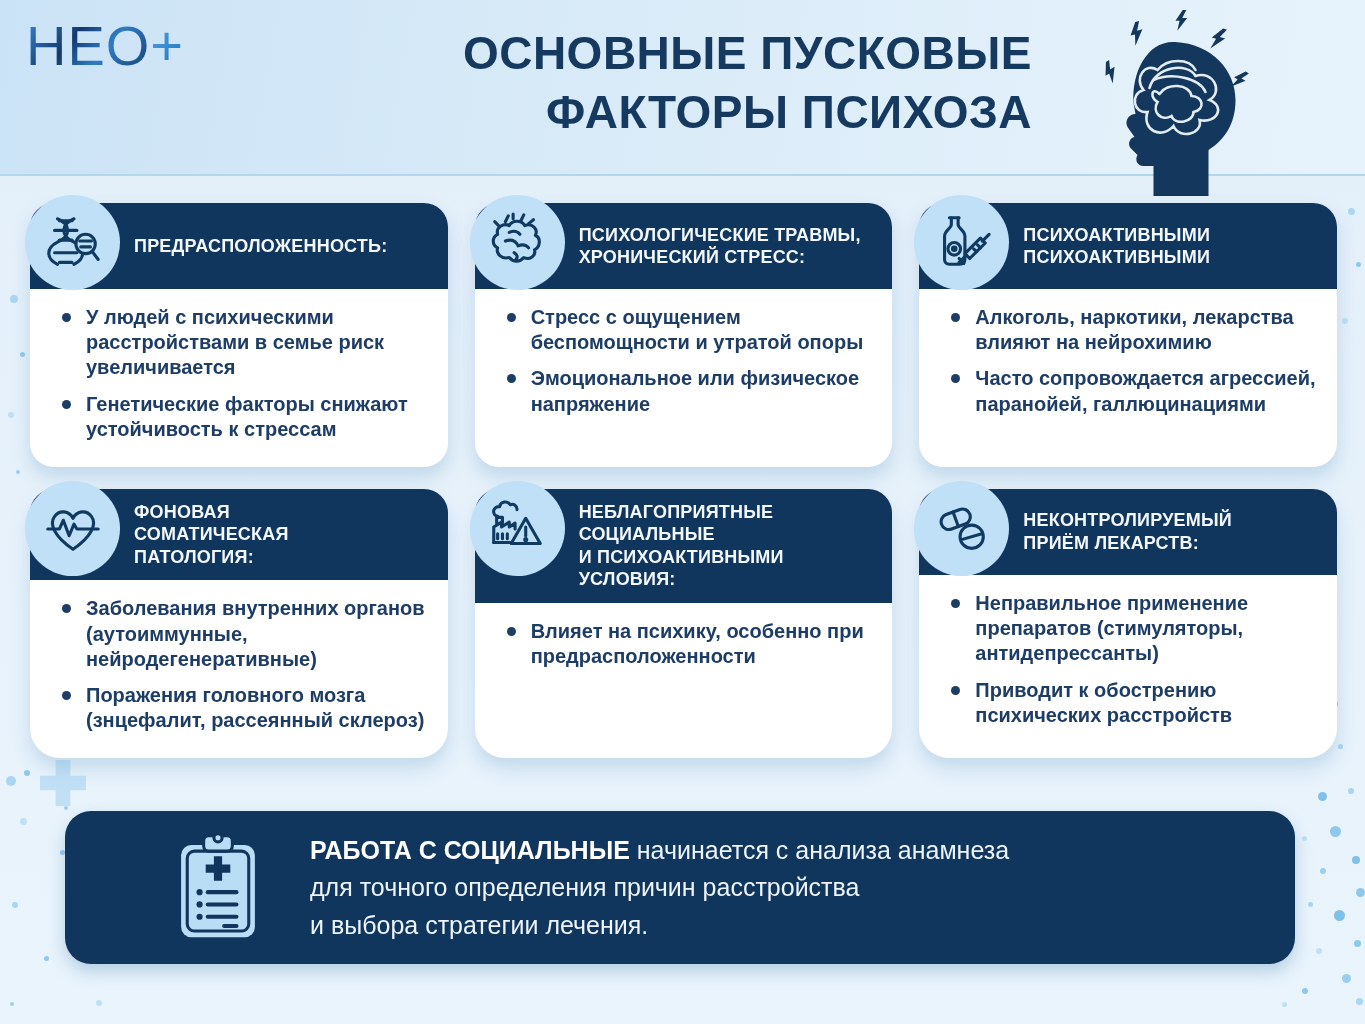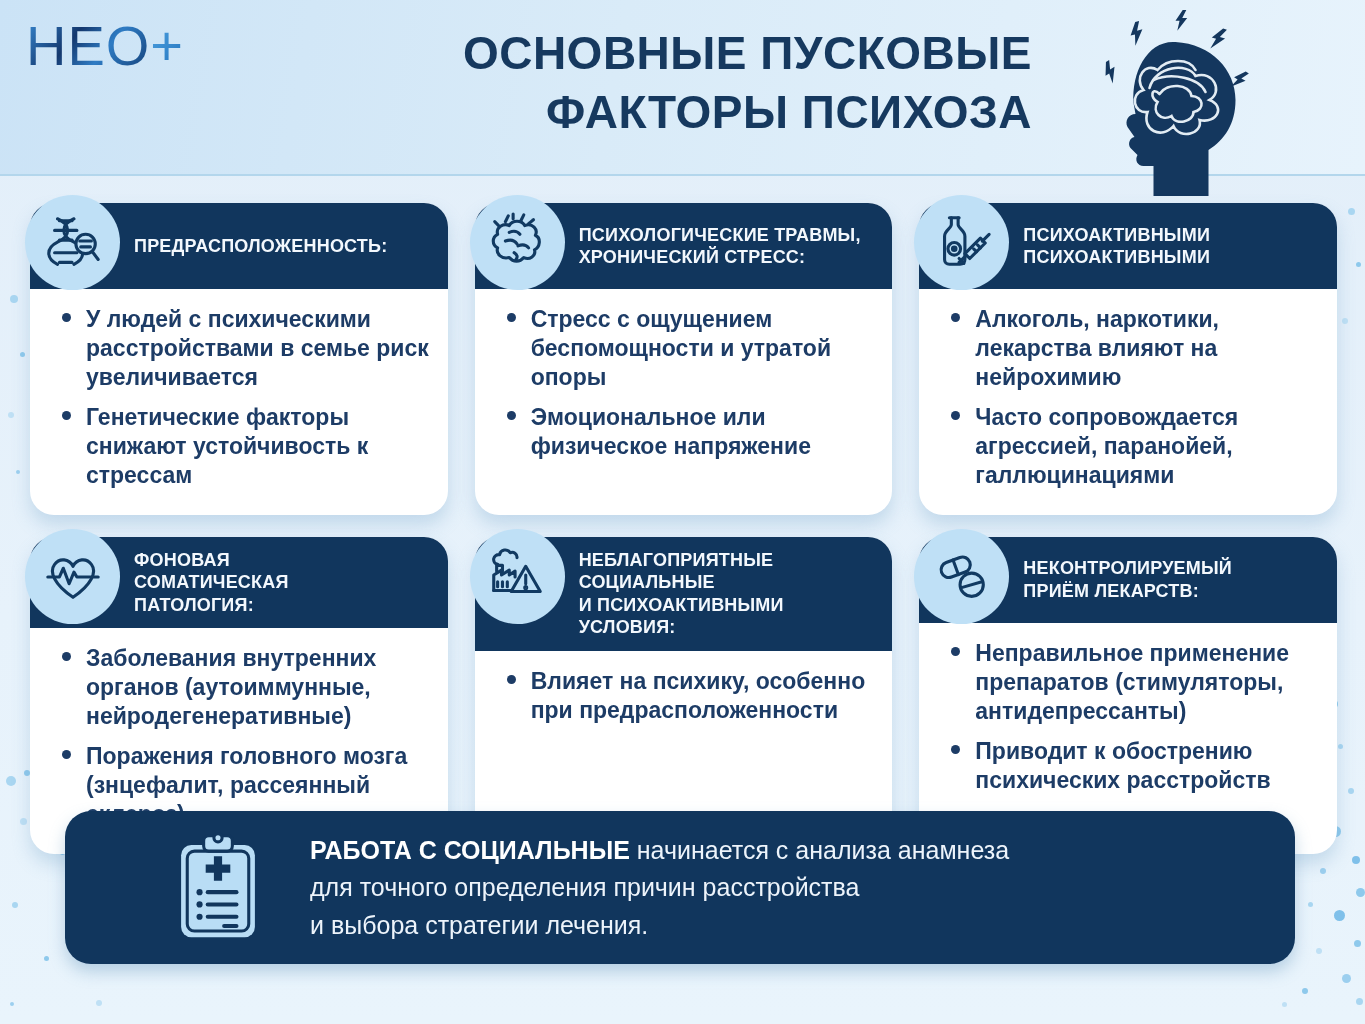--- a/index.html
+++ b/index.html
@@ -39,36 +39,36 @@
   }
   .dot{position:absolute;border-radius:50%;background:#8ec9ec;}
   .soft{position:absolute;border-radius:50%;background:rgba(255,255,255,.38);}
   
   .grid{
     position:absolute;left:30px;top:203px;width:1307px;
     display:grid;grid-template-columns:repeat(3,1fr);column-gap:27px;row-gap:22px;
   }
   .card{position:relative;background:#ffffff;border-radius:24px;box-shadow:0 10px 18px rgba(110,160,200,.30);}
   .card.r1{min-height:253px;}
-  .card.r2{min-height:265px;}
+  .card.r2{min-height:265px;border-radius:30px;}
   .card-head{
     background:#11365d;border-radius:24px 24px 0 0;min-height:86px;box-sizing:border-box;
     display:flex;flex-direction:column;justify-content:center;
     padding:12px 14px 12px 104px;
   }
   .hl{display:block;color:#f3f8fd;font-weight:700;font-size:18px;line-height:1.25;letter-spacing:.2px;}
   .icon-circle{
     position:absolute;left:-5px;top:-8px;width:95px;height:95px;border-radius:50%;
     background:#bfe0f6;display:flex;align-items:center;justify-content:center;z-index:2;
   }
   .ci{width:62px;height:62px;}
   .card-body{list-style:none;margin:0;padding:16px 16px 14px 30px;}
   .card-body li{
     position:relative;padding-left:26px;color:#1d3c66;
-    font-size:23px;font-weight:600;line-height:1.26;margin-bottom:11px;
+    font-size:20px;font-weight:600;line-height:1.26;margin-bottom:11px;
   }
   .card-body li::before{
     content:"";position:absolute;left:2px;top:8px;width:9px;height:9px;border-radius:50%;background:#1d3c66;
   }
   
   .banner{
     position:absolute;left:65px;top:811px;width:1230px;height:153px;
     background:#11365d;border-radius:26px;box-shadow:0 8px 16px rgba(100,150,190,.38);
   }
   .banner-icon{position:absolute;left:112px;top:21px;}

